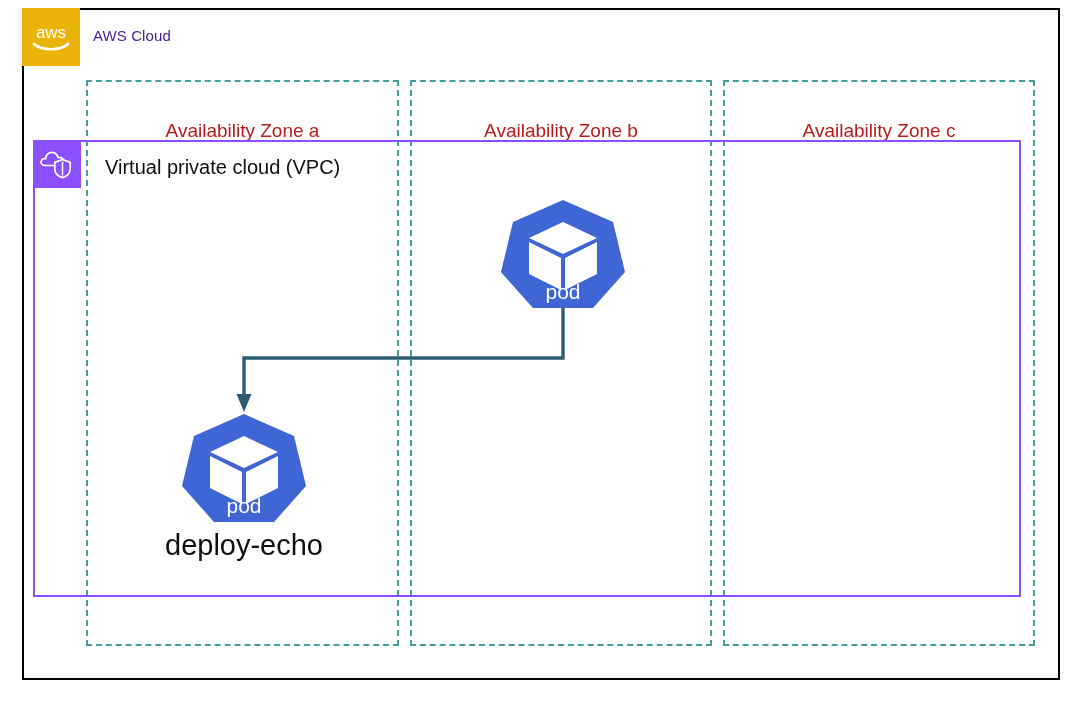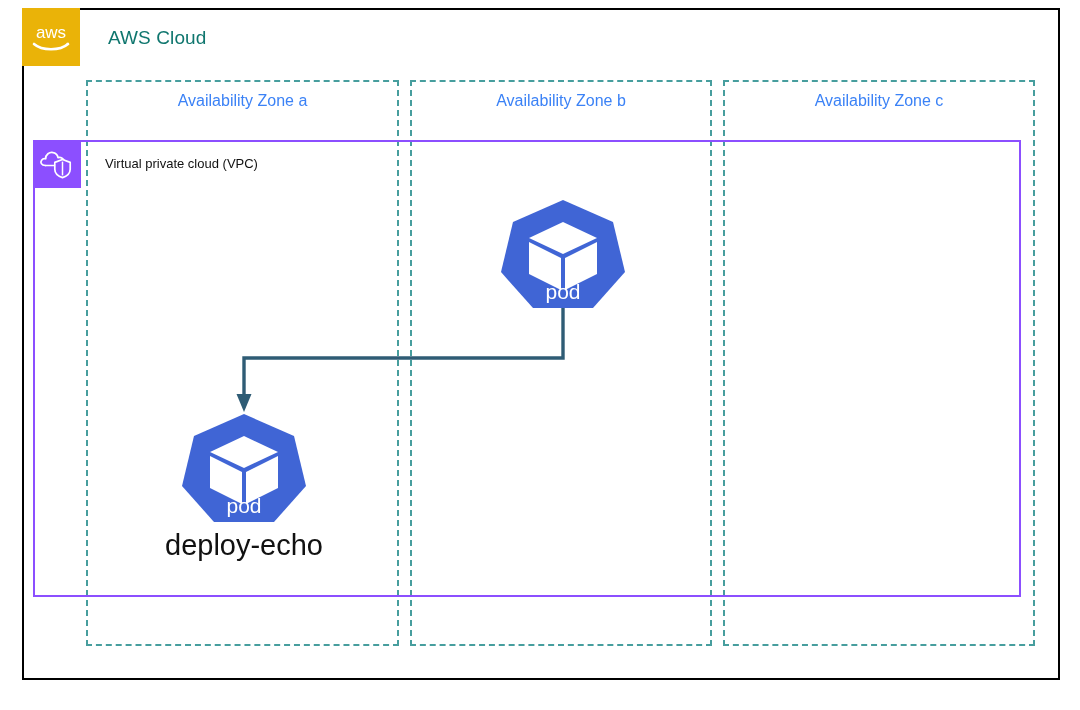--- a/index.html
+++ b/index.html
@@ -36,41 +36,41 @@
     width: 58px;
     height: 58px;
     background: #eab308;
     display: flex;
     align-items: center;
     justify-content: center;
   }
 
   .aws-cloud-label {
     position: absolute;
-    left: 108px;
+    left: 93px;
     top: 27px;
-    font-size: 19px;
-    color: #0f766e;
+    font-size: 15px;
+    color: #4c1d95;
     white-space: nowrap;
     letter-spacing: 0.1px;
   }
 
   
   .az-box {
     position: absolute;
     box-sizing: border-box;
     border: 2.5px dashed #479E9E;
     background: transparent;
   }
 
   .az-label {
     position: absolute;
-    top: 92px;
-    font-size: 16px;
-    color: #3b82f6;
+    top: 120px;
+    font-size: 19px;
+    color: #b91c1c;
     white-space: nowrap;
     text-align: center;
   }
 
   
   .vpc-box {
     position: absolute;
     left: 33px;
     top: 140px;
     width: 988px;
@@ -89,21 +89,21 @@
     background: #8C4FFF;
     display: flex;
     align-items: center;
     justify-content: center;
   }
 
   .vpc-label {
     position: absolute;
     left: 105px;
     top: 156px;
-    font-size: 13px;
+    font-size: 20px;
     color: #111111;
     white-space: nowrap;
   }
 
   
   .pod-node {
     position: absolute;
   }
 
   .pod-node svg { display: block; }

